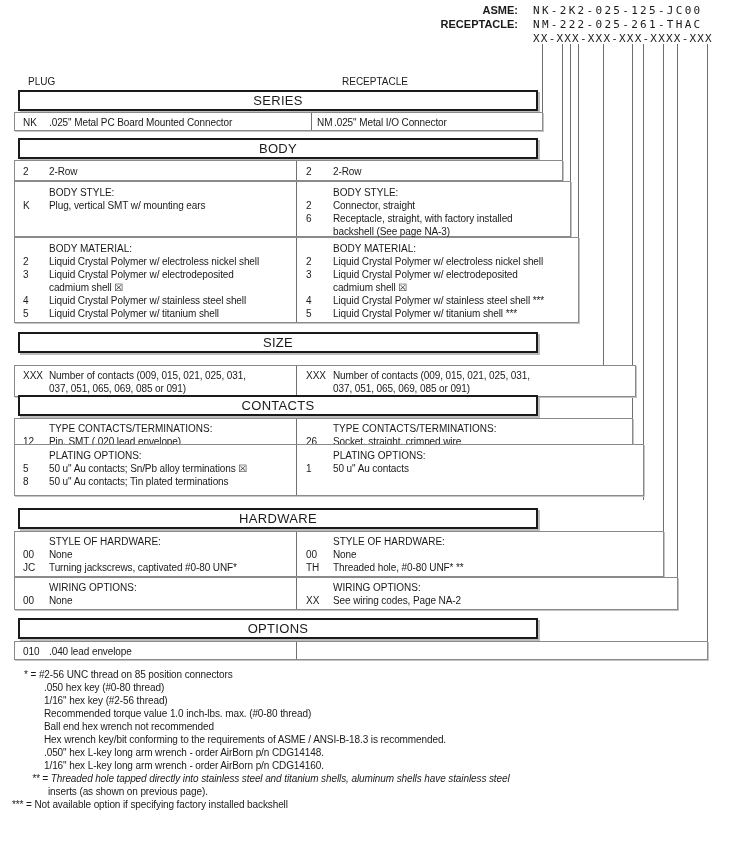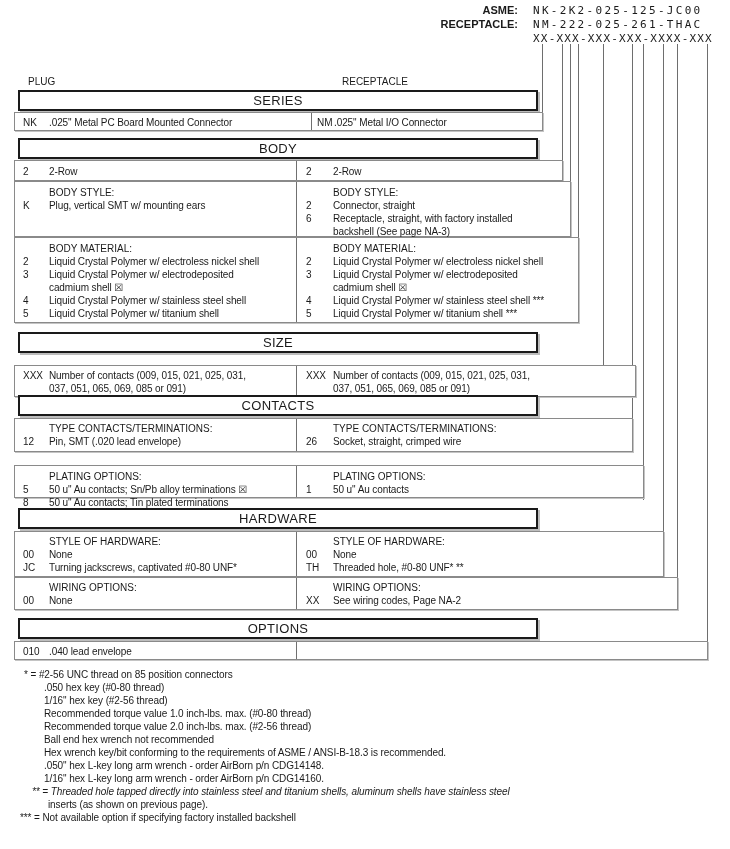--- a/index.html
+++ b/index.html
@@ -32,21 +32,21 @@
   .colR.series .opt .code{width:17px;}
   .dwrap{flex:1;min-width:0;}
   .d1,.d2{display:block;white-space:nowrap;letter-spacing:-0.1px;}
   .d2:empty{display:none;}
   
   .cline{position:absolute;top:44px;width:1px;background:#6e6e6e;}
   
   .fnwrap{position:absolute;left:0;top:668px;width:726px;font-size:10px;line-height:13px;}
   .fn{white-space:nowrap;letter-spacing:-0.1px;}
   .ml24{margin-left:24px;} .ml44{margin-left:44px;} .ml20{margin-left:32px;font-style:italic;}
-  .ml48{margin-left:48px;} .ml16{margin-left:20px;} .gap{margin-top:10px;}
+  .ml48{margin-left:48px;} .ml16{margin-left:12px;} .gap{margin-top:10px;}
 </style>
 </head>
 <body>
 
 <div class="page">
 
   <div class="pnlab" style="top:4px">ASME:</div>
   <div class="pnlab" style="top:18px">RECEPTACLE:</div>
   <div class="pncode" style="top:4px">NK-2K2-025-125-JC00</div>
   <div class="pncode" style="top:18px">NM-222-025-261-THAC</div>
@@ -236,21 +236,21 @@
       <div class="oph">TYPE CONTACTS/TERMINATIONS:</div>
       <div class="opt">
         <span class="code">26</span>
         <span class="dwrap">
             <span class="d1">Socket, straight, crimped wire</span>
           </span>
       </div>
     </div>
   </div>
 
-  <div class="rowbox" style="top:465px;width:630px;height:33px">
+  <div class="rowbox" style="top:444px;width:630px;height:52px">
     <div class="vdiv" style="left:281px"></div>
     <div class="colL" style="top:4px">
       <div class="oph">PLATING OPTIONS:</div>
       <div class="opt">
         <span class="code">5</span>
         <span class="dwrap">
             <span class="d1">50 u" Au contacts; Sn/Pb alloy terminations ☒</span>
           </span>
       </div>
       <div class="opt">
@@ -339,21 +339,20 @@
           </span>
       </div>
     </div>
   </div>
 
   <div class="fnwrap">
     <div class="fn ml24">* = #2-56 UNC thread on 85 position connectors</div>
     <div class="fn ml44">.050 hex key (#0-80 thread)</div>
     <div class="fn ml44">1/16" hex key (#2-56 thread)</div>
     <div class="fn ml44">Recommended torque value 1.0 inch-lbs. max. (#0-80 thread)</div>
-    <div class="fn ml44">Recommended torque value 2.0 inch-lbs. max. (#2-56 thread)</div>
     <div class="fn ml44">Ball end hex wrench not recommended</div>
     <div class="fn ml44">Hex wrench key/bit conforming to the requirements of ASME / ANSI-B-18.3 is recommended.</div>
     <div class="fn ml44">.050" hex L-key long arm wrench - order AirBorn p/n CDG14148.</div>
     <div class="fn ml44">1/16" hex L-key long arm wrench - order AirBorn p/n CDG14160.</div>
     <div class="fn ml20">** = Threaded hole tapped directly into stainless steel and titanium shells, aluminum shells have stainless steel</div>
     <div class="fn ml48">inserts (as shown on previous page).</div>
     <div class="fn ml16">*** = Not available option if specifying factory installed backshell</div>
   </div>
 
 </div>

